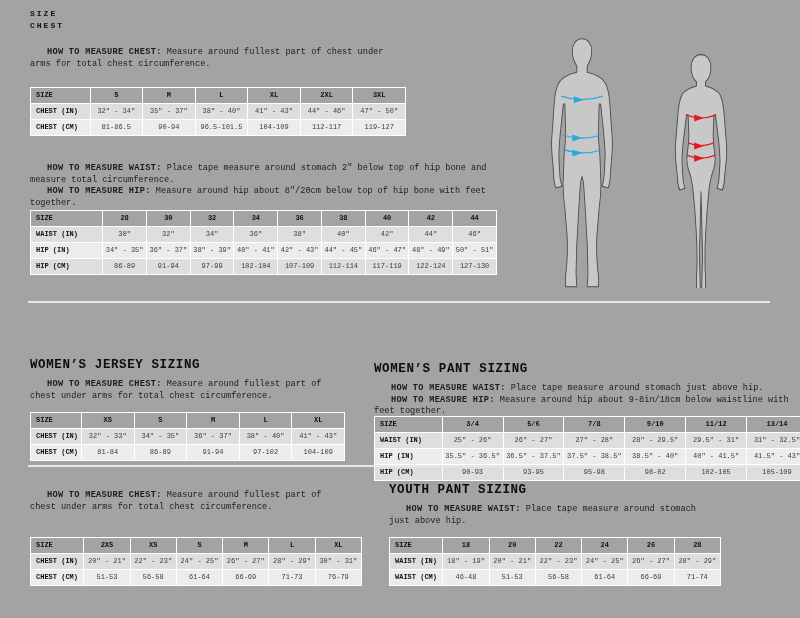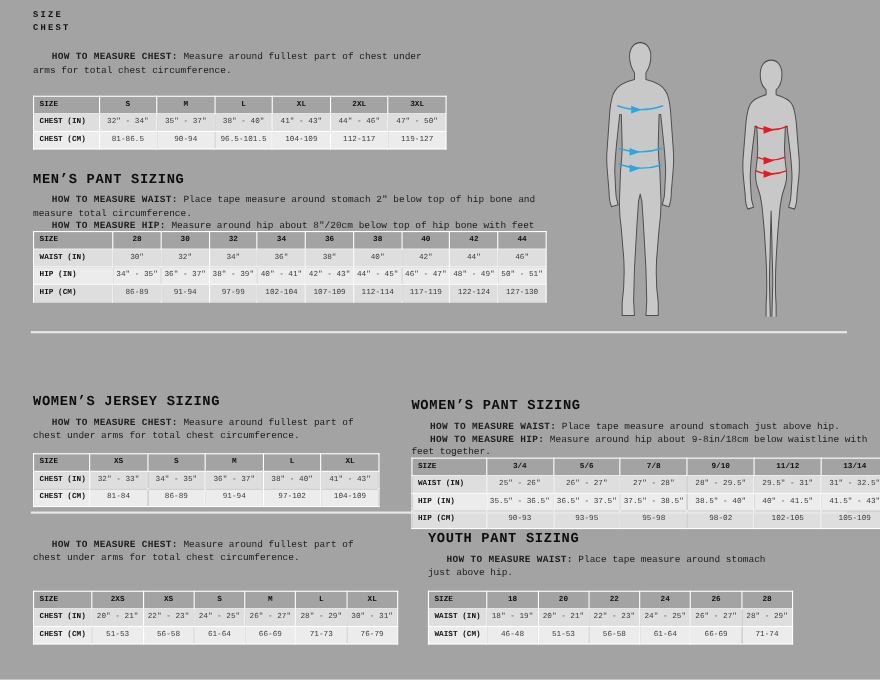--- a/index.html
+++ b/index.html
@@ -66,21 +66,20 @@
             <td>96.5-101.5</td>
             <td>104-109</td>
             <td>112-117</td>
             <td>119-127</td>
           </tr>
         </tbody>
       </table>
   </div>
 
   <div class="sec" style="left:30px;top:156px;width:467px;">
-    <h2>MEN’S PANT SIZING</h2>
     <p class="howto"><b>HOW TO MEASURE WAIST:</b><span> Place tape measure around stomach 2" below top of hip bone and measure total circumference.</span><br>
     <b>HOW TO MEASURE HIP:</b><span> Measure around hip about 8"/20cm below top of hip bone with feet together.</span></p>
     <table>
         <thead>
           <tr>
             <th>SIZE</th>
             <th>28</th>
             <th>30</th>
             <th>32</th>
             <th>34</th>

